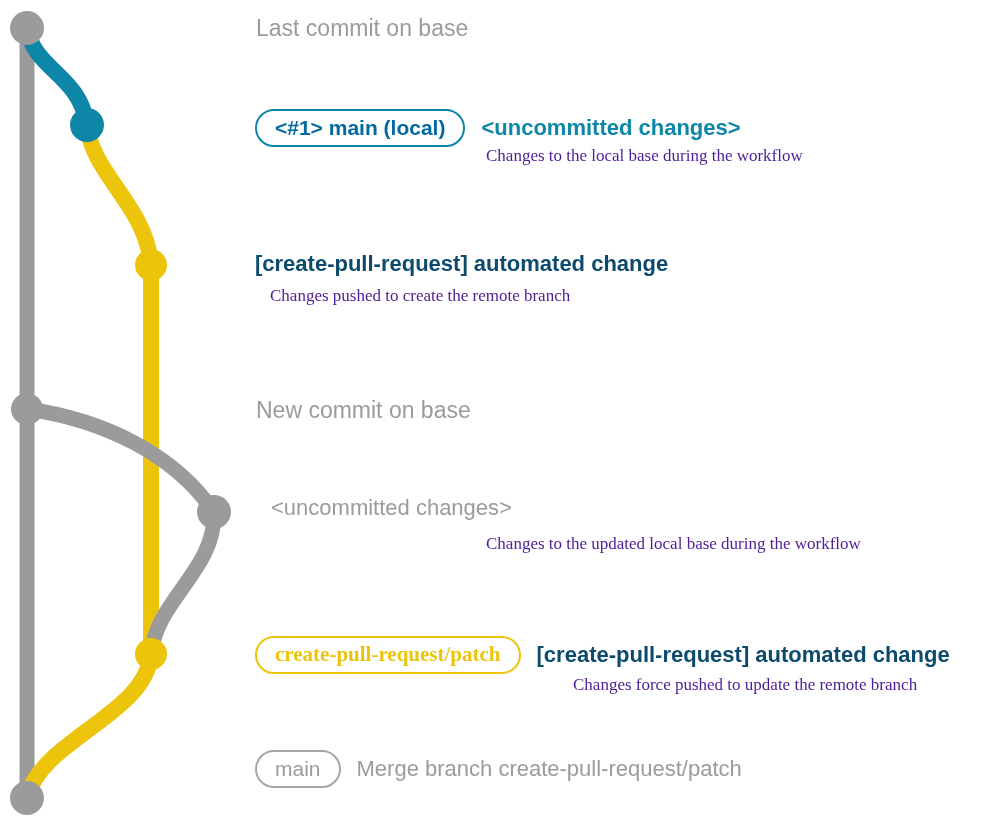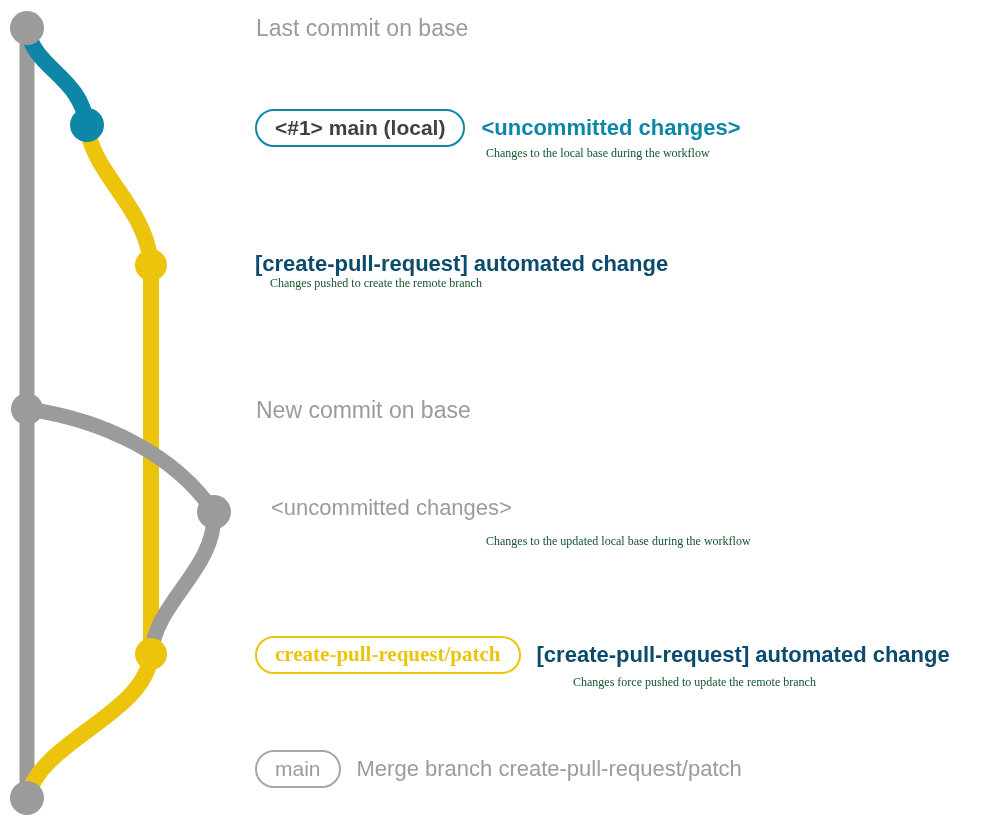--- a/index.html
+++ b/index.html
@@ -44,39 +44,39 @@
     border-radius: 999px;
     border: 2px solid #999999;
     color: #999999;
     font-family: "Liberation Sans", sans-serif;
     font-size: 21px;
     font-weight: 400;
     padding: 6px 18px 7px 18px;
     line-height: 1;
     background: #ffffff;
   }
-  .badge.teal  { border-color: #0d86a8; color: #404040; font-weight: 700; }
+  .badge.teal  { border-color: #0d86a8; color: #0369a1; font-weight: 700; }
   .badge.amber { border-color: #edc40c; color: #edc40c; font-weight: 700; font-family: Liberation Serif, serif; }
   .badge.grey  { border-color: #a6a6a6; color: #9b9b9b; }
 
   .subject {
     font-family: "Liberation Sans", sans-serif;
     font-size: 22px;
     line-height: 1;
     margin-left: 16px;
   }
   .subject.teal  { color: #0d86a8; font-weight: 700; }
   .subject.amber { color: #0c4a6e; font-weight: 700; }
   .subject.grey  { color: #9b9b9b; font-weight: 400; }
 
   .plain-note {
     position: absolute;
     font-family: "Liberation Serif", serif;
-    font-size: 12px;
-    color: #14532d;
+    font-size: 17px;
+    color: #4c1d95;
     white-space: nowrap;
     line-height: 1;
   }
 
   .heading {
     position: absolute;
     font-family: "Liberation Sans", sans-serif;
     font-size: 23px;
     color: #9b9b9b;
     white-space: nowrap;
@@ -117,21 +117,21 @@
 
   <div class="row" style="left:255px; top:109px;">
     <span class="badge teal">&lt;#1&gt; main (local)</span>
     <span class="subject teal">&lt;uncommitted changes&gt;</span>
   </div>
   <div class="plain-note" style="left:486px; top:147px;">Changes to the local base during the workflow</div>
 
   <div class="row" style="left:255px; top:253px;">
     <span class="subject amber" style="margin-left:0;">[create-pull-request] automated change</span>
   </div>
-  <div class="plain-note" style="left:270px; top:277px;">Changes pushed to create the remote branch</div>
+  <div class="plain-note" style="left:270px; top:287px;">Changes pushed to create the remote branch</div>
 
   <div class="heading" style="left:256px; top:399px;">New commit on base</div>
 
   <div class="row" style="left:255px; top:497px;">
     <span class="subject grey">&lt;uncommitted changes&gt;</span>
   </div>
   <div class="plain-note" style="left:486px; top:535px;">Changes to the updated local base during the workflow</div>
 
   <div class="row" style="left:255px; top:636px;">
     <span class="badge amber">create-pull-request/patch</span>

